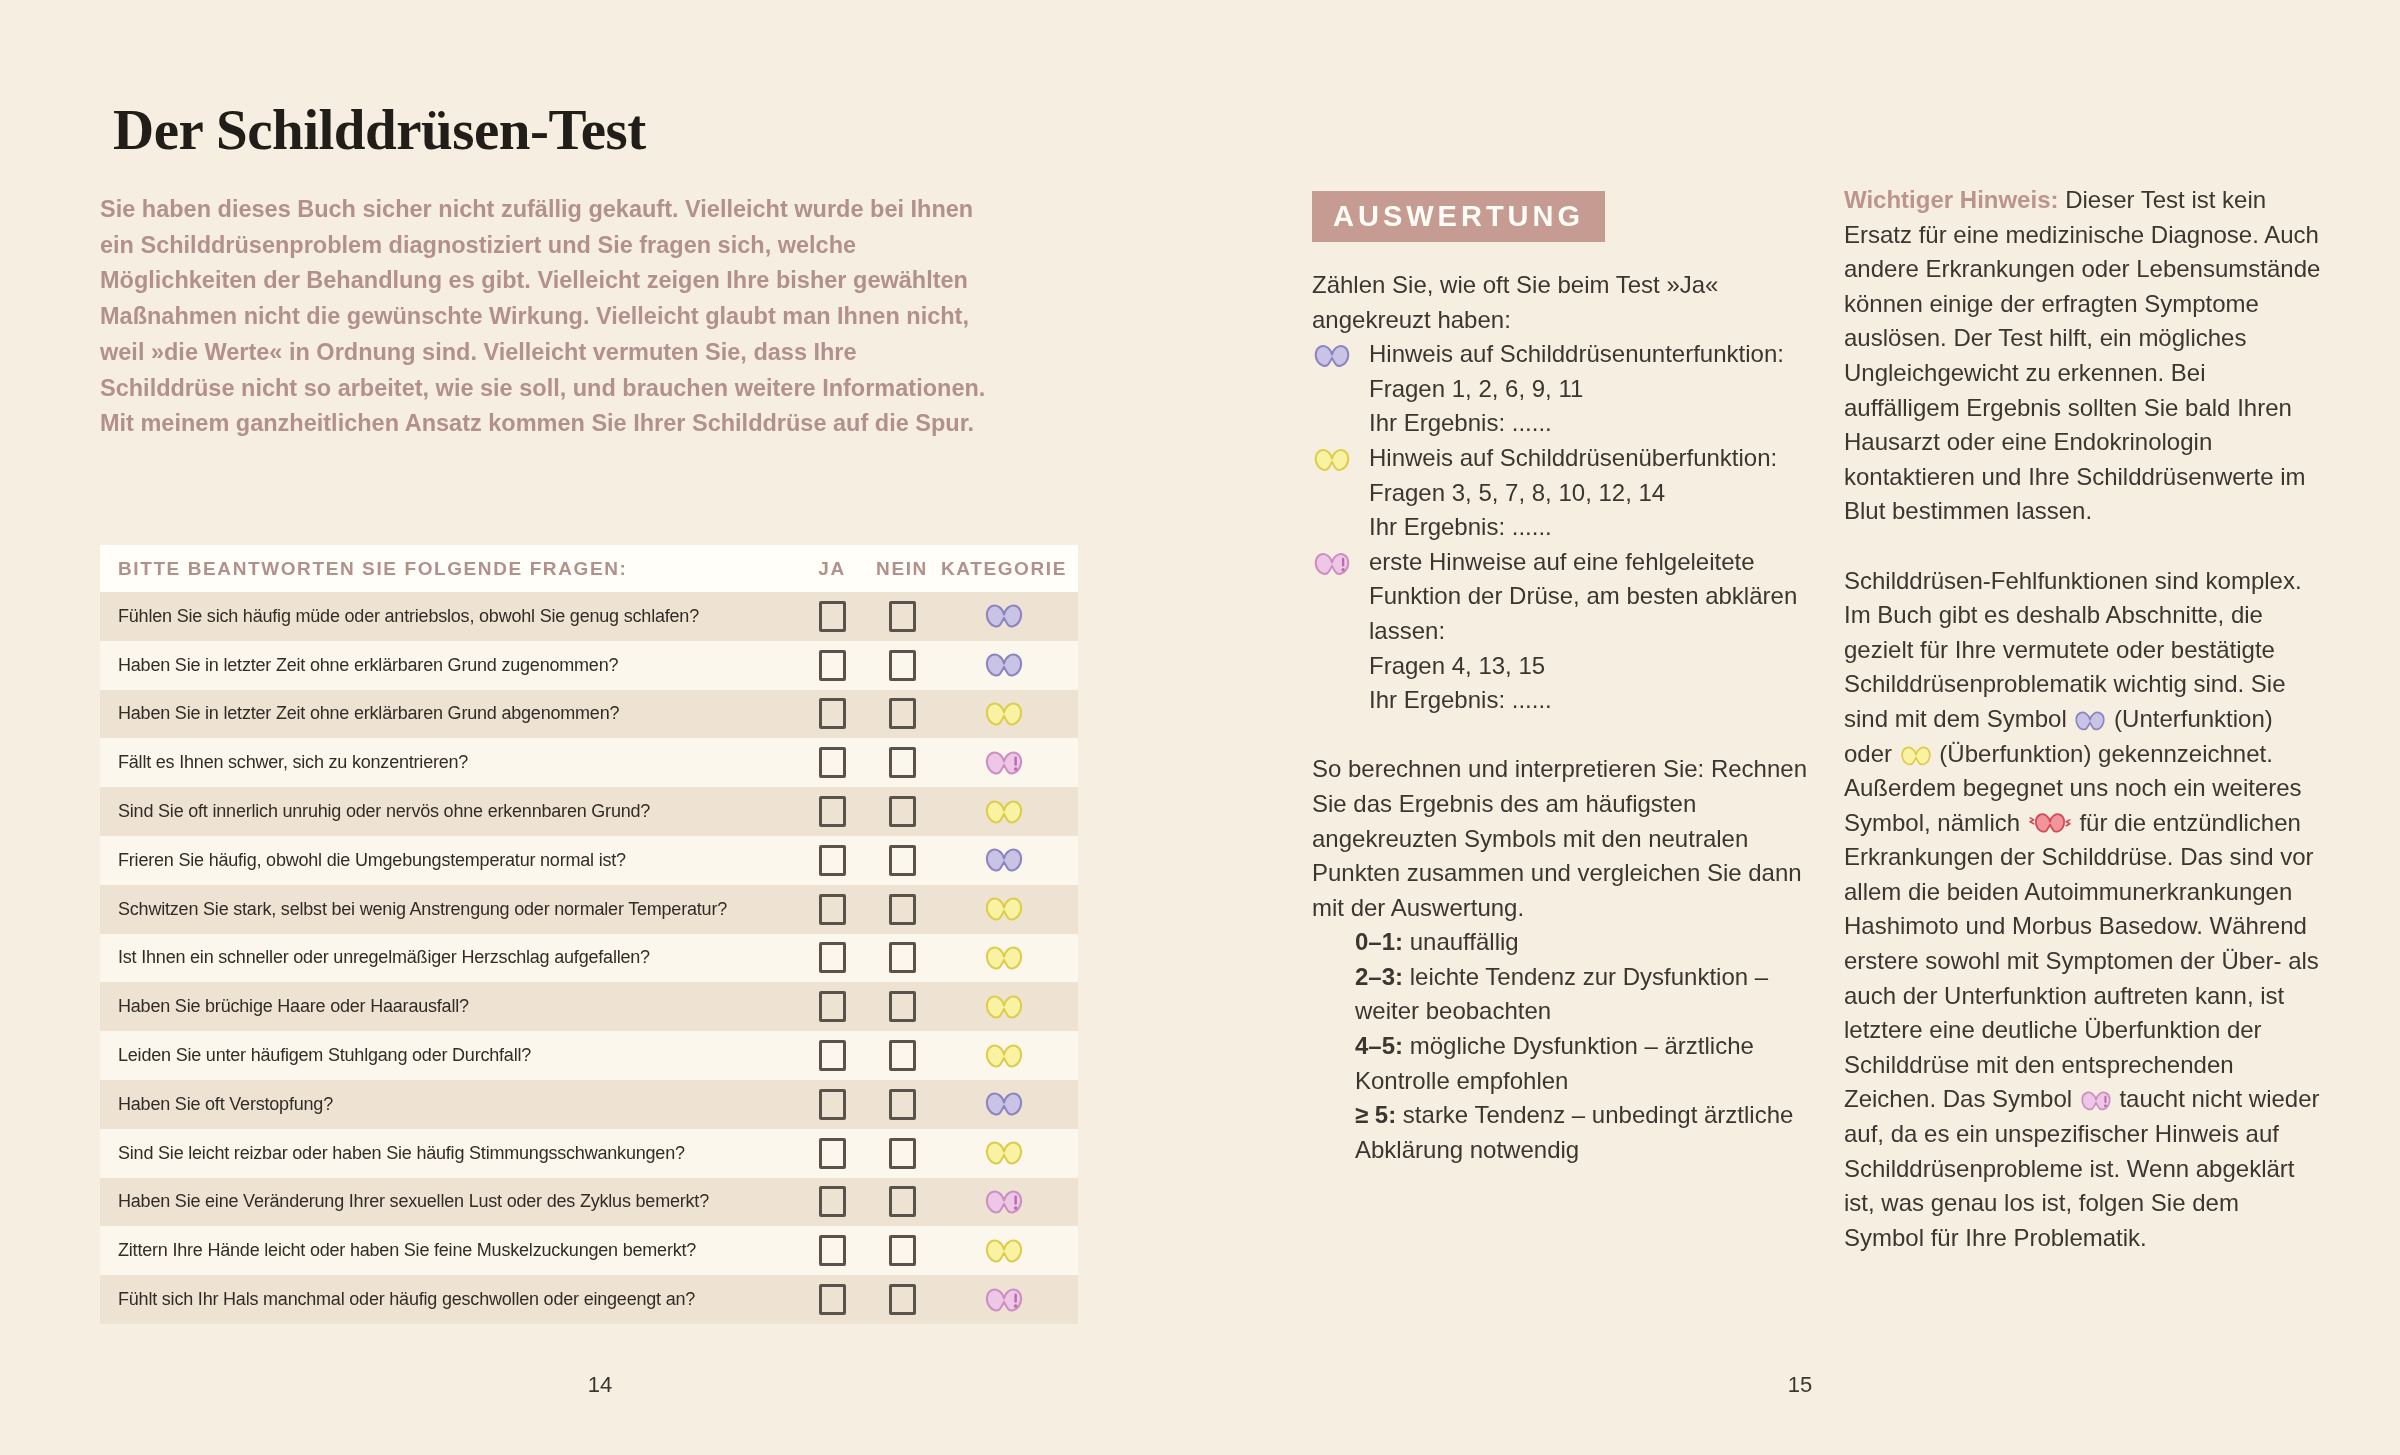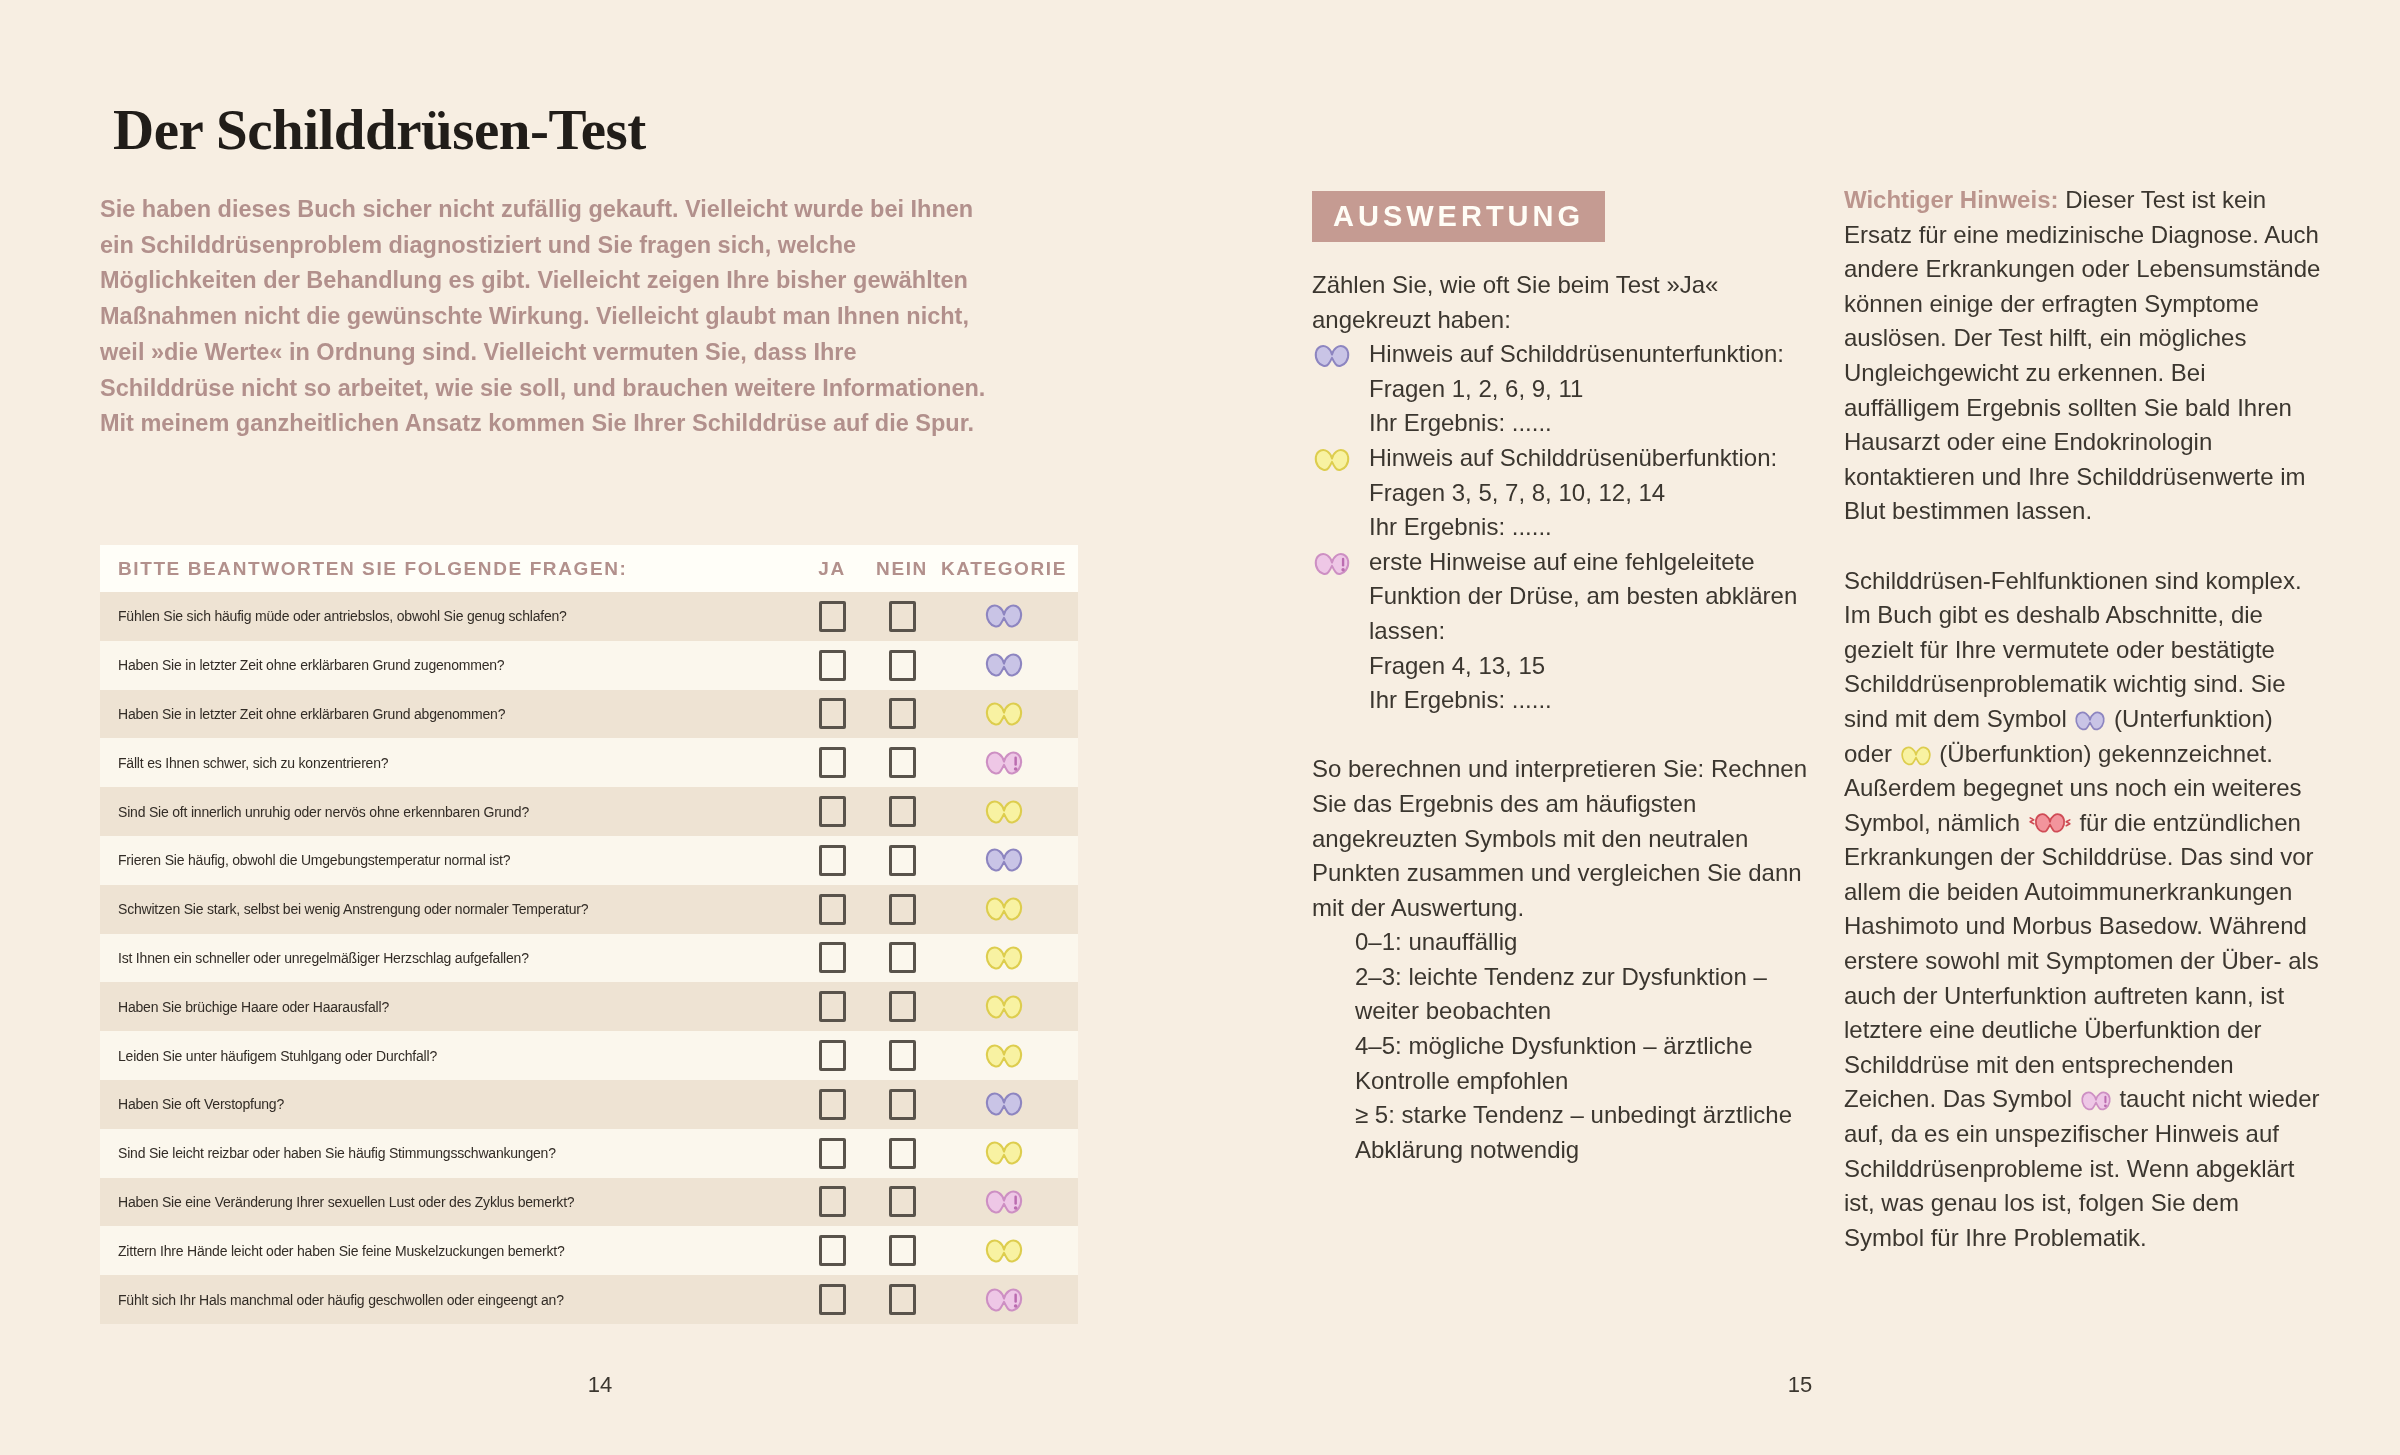--- a/index.html
+++ b/index.html
@@ -19,21 +19,21 @@
     position:absolute;left:100px;top:192px;width:895px;margin:0;
     font-size:23.5px;line-height:35.7px;color:#b2908c;font-weight:700;
   }
   .qtable{position:absolute;left:100px;top:545px;width:978px}
   .qhead{display:flex;align-items:center;height:47px;background:#fffef8;
     color:#b2908c;font-size:19px;font-weight:bold;letter-spacing:1.6px;}
   .qrow{display:flex;align-items:center;height:48.8px}
   .qrow.odd{background:#eee3d3}
   .qrow.even{background:#fbf7ed}
   .c-q{width:690px;padding-left:18px;box-sizing:border-box;white-space:nowrap;
-    color:#322c26;font-size:14px;letter-spacing:-.2px}
+    color:#322c26;font-size:18px;letter-spacing:-.2px}
   .qhead .c-q{font-size:19px;color:#b2908c;letter-spacing:1.6px}
   .c-ja{width:84px;display:flex;justify-content:center}
   .c-nein{width:56px;display:flex;justify-content:center}
   .c-kat{width:148px;display:flex;justify-content:center}
   .checkbox{width:21px;height:25px;border:3px solid #59534b;border-radius:2px;
     display:inline-block;background:transparent}
   .q-icon svg,.ev-icon svg{display:block}
   .pagenum{position:absolute;top:1372px;width:1200px;text-align:center;
     font-size:22px;color:#3b362f}
   .pn-left{left:0}
@@ -47,21 +47,21 @@
   }
   .col-mid{position:absolute;left:1312px;top:268px;width:505px;
     font-size:24px;line-height:34.6px;color:#3b362f}
   .col-mid p{margin:0}
   .eval-item{display:flex;align-items:flex-start}
   .ev-icon{flex:0 0 57px;padding-top:5px}
   .ev-lines{flex:1}
   .ev-line{display:block}
   .calc-para{margin-top:34.6px !important}
   .score-list{padding-left:43px}
-  .score-item b{font-weight:normal}
+  .score-item b{font-weight:bold}
   .col-right{position:absolute;left:1844px;top:183px;width:478px;
     font-size:24px;line-height:34.6px;color:#3b362f}
   .col-right p{margin:0}
   .rose{color:#bb958d;font-weight:bold}
   .symbols-para{margin-top:34.6px !important}
   .inline-icon svg{vertical-align:-6px}
 </style>
 </head>
 <body>
 

